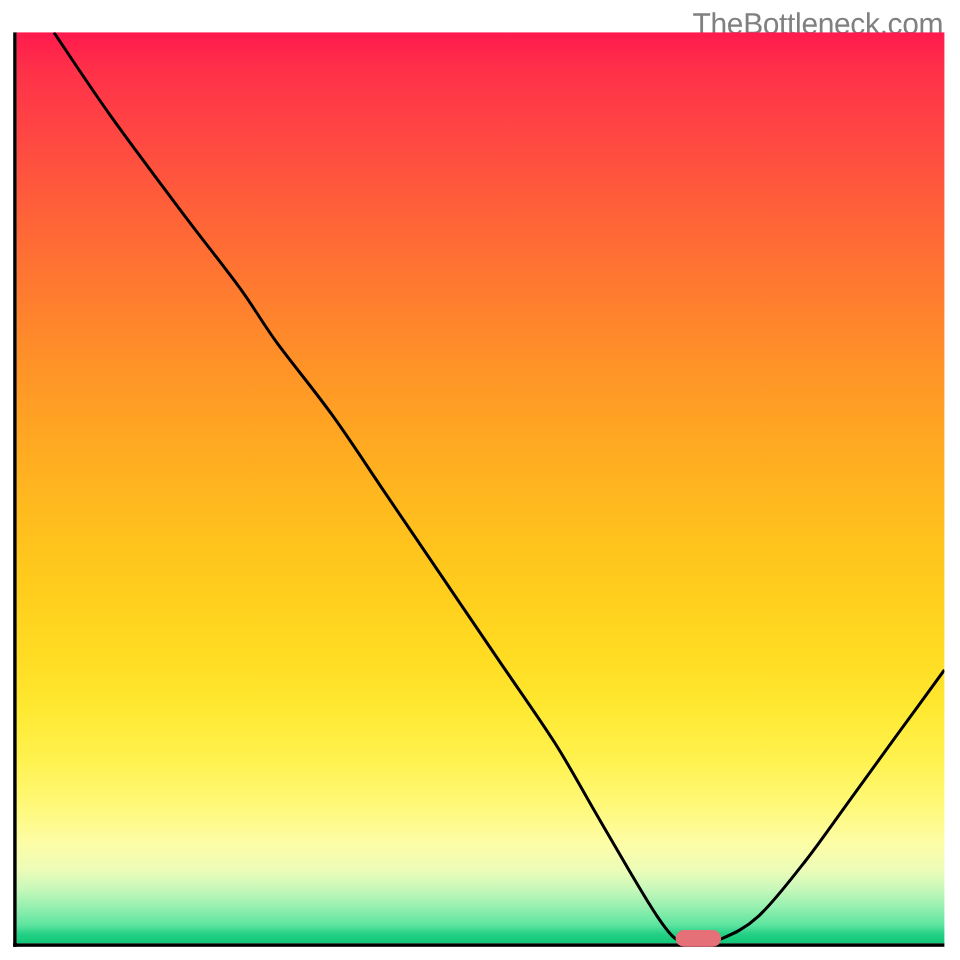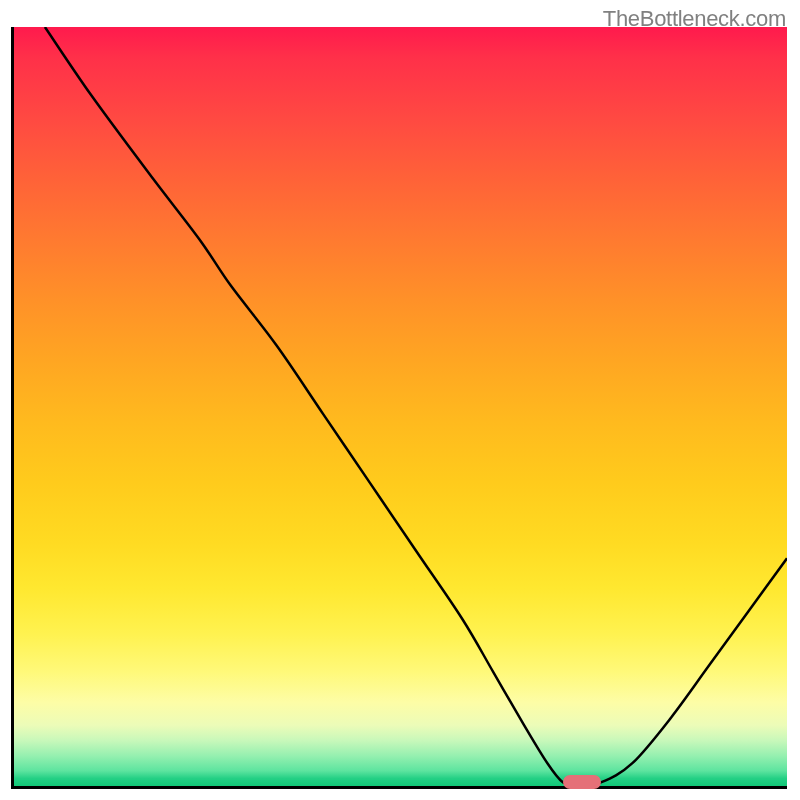--- a/index.html
+++ b/index.html
@@ -9,21 +9,21 @@
     width: 800px;
     height: 800px;
     position: relative;
     font-family: Arial, sans-serif;
   }
   .watermark {
     position: absolute;
     top: 6px;
     right: 14px;
     color: #808080;
-    font-size: 22px;
+    font-size: 25px;
     font-weight: 500;
     letter-spacing: -0.3px;
   }
   .plot-area {
     position: absolute;
     left: 11px;
     top: 27px;
     width: 776px;
     height: 762px;
     border-left: 3px solid #000;

